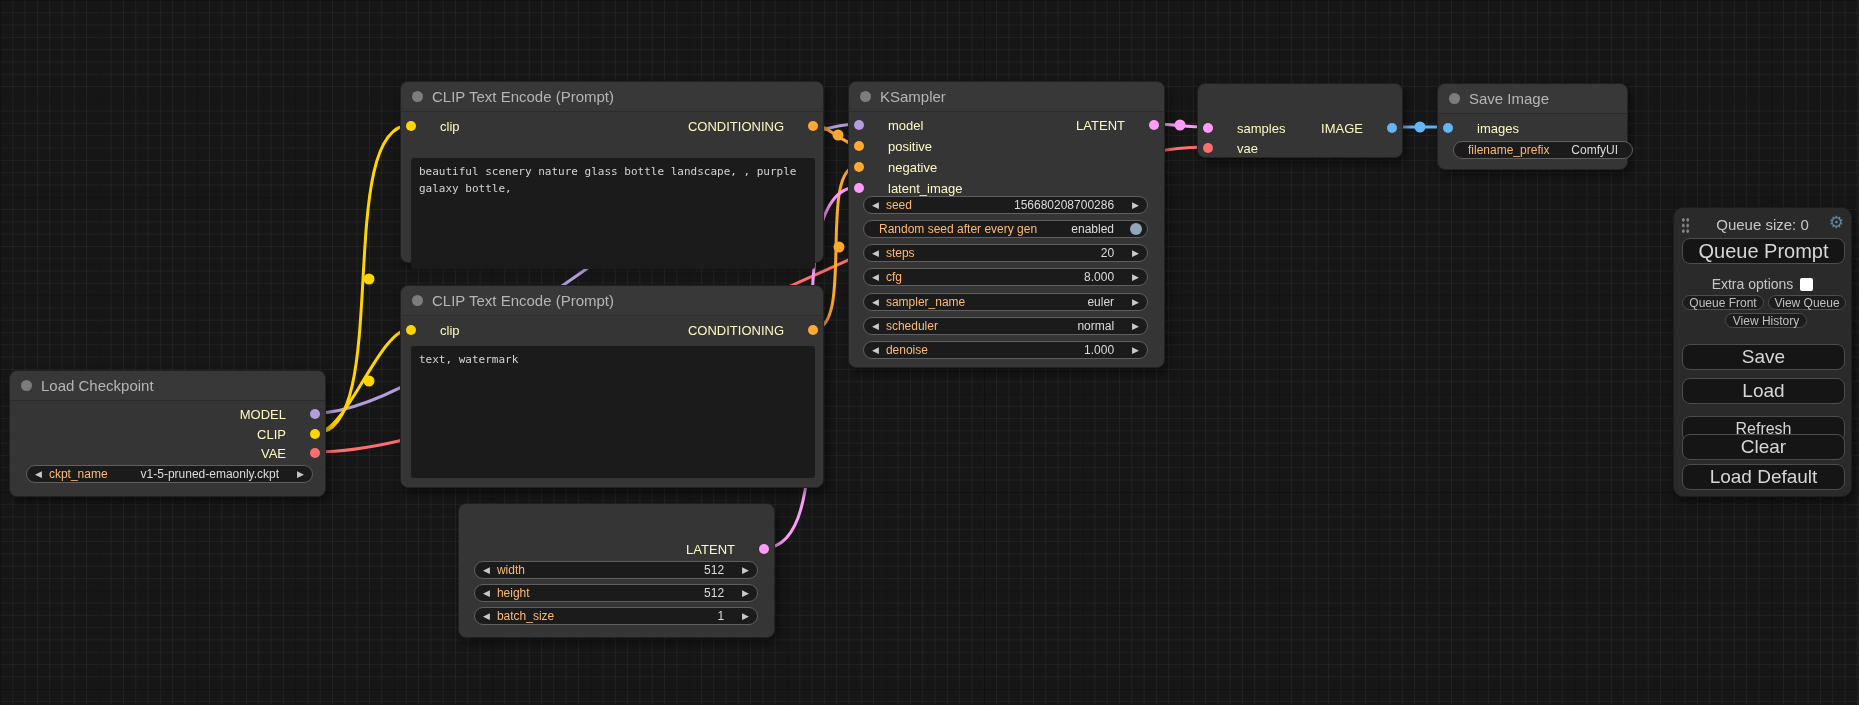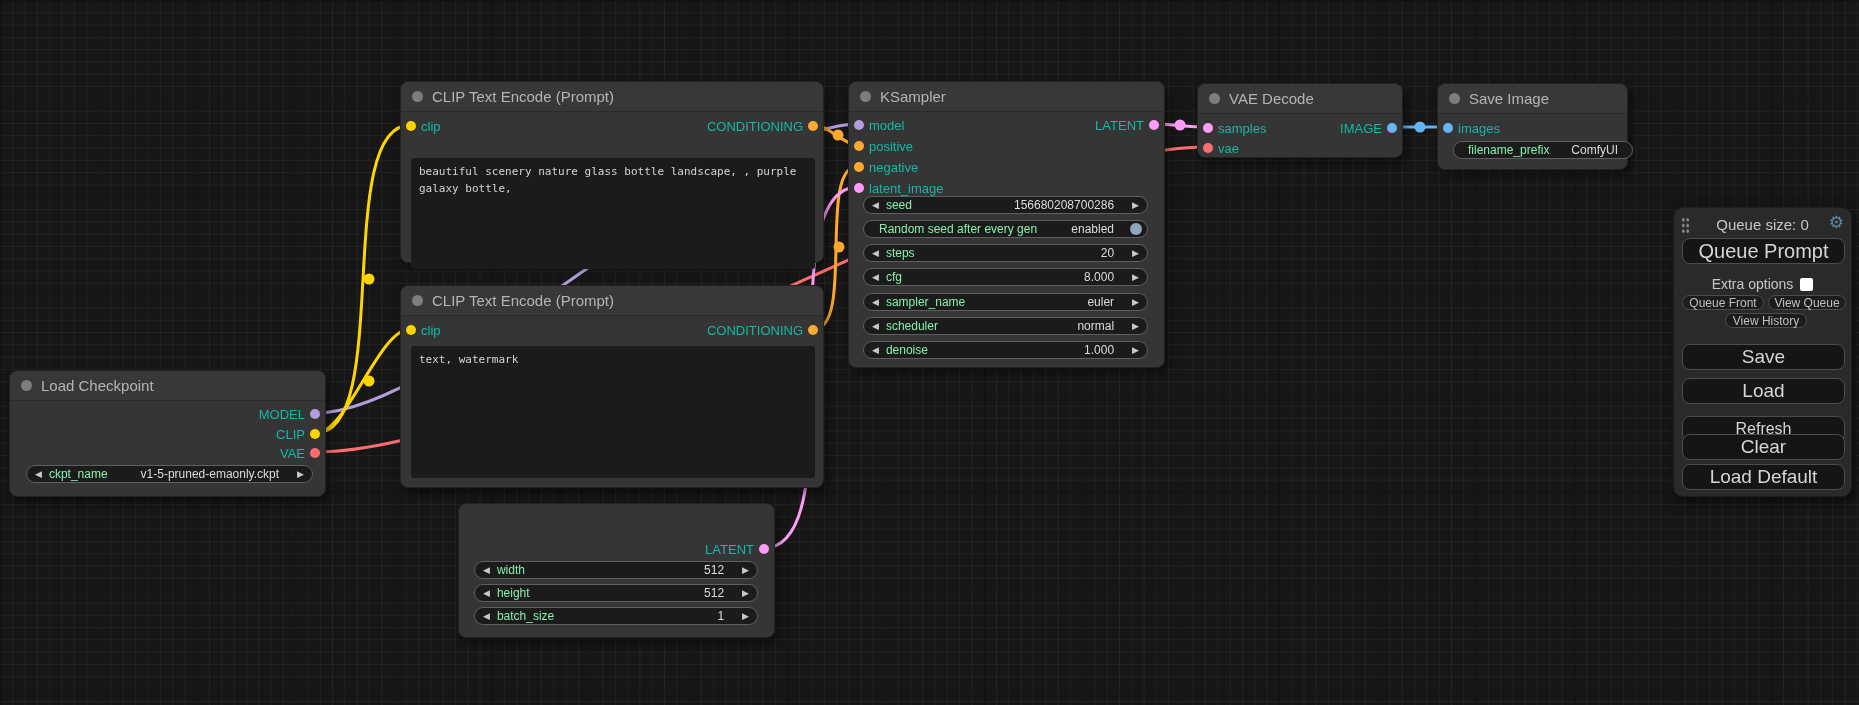--- a/index.html
+++ b/index.html
@@ -19,32 +19,32 @@
     position:absolute;z-index:2;background:#353535;border:1px solid #222;
     border-radius:8px;box-sizing:border-box;
     box-shadow:3px 5px 10px rgba(0,0,0,.45);
   }
   .ntitle{
     position:absolute;left:0;right:0;top:0;height:29px;display:flex;align-items:center;
     gap:9px;padding-left:11px;color:#b5b5b5;font-size:15px;
     border-bottom:1px solid rgba(0,0,0,.22);border-radius:8px 8px 0 0;background:#383838;
   }
   .tdot{width:11px;height:11px;border-radius:50%;background:#7d7d7d;flex:0 0 auto;}
-  .slot{position:absolute;height:18px;display:flex;align-items:center;gap:5px;
-        font-size:13px;color:#14b8a6;white-space:nowrap;}
+  .slot{position:absolute;height:18px;display:flex;align-items:center;gap:24px;
+        font-size:13px;color:#fef9c3;white-space:nowrap;}
   .slot.in{left:5px;}
   .slot.out{right:5px;flex-direction:row-reverse;}
   .dot{width:10px;height:10px;border-radius:50%;flex:0 0 auto;}
   .widget{
     position:absolute;height:18px;background:#1b1b1b;border:1px solid #5f5f5f;
     border-radius:10px;box-sizing:border-box;display:flex;align-items:center;
     font-size:12px;padding:0 8px;white-space:nowrap;
   }
   .warr{color:#c9c9c9;font-size:9px;line-height:1;}
-  .wname{color:#86efac;margin-left:7px;}
+  .wname{color:#fdba74;margin-left:7px;}
   .wval{color:#dcdcdc;margin-left:auto;margin-right:18px;}
   .wval.noarr{margin-right:16px;}
   .toggle{width:12px;height:12px;border-radius:50%;background:#93a5b8;flex:0 0 auto;margin-right:-3px;}
   .prompt{
     position:absolute;background:#1b1b1b;border-radius:3px;color:#d4d4d4;
     font-family:"DejaVu Sans Mono",monospace;font-size:11px;line-height:1.55;
     padding:5px 8px;box-sizing:border-box;white-space:pre-wrap;overflow:hidden;
   }
   
   #menu{
@@ -245,24 +245,20 @@
     </div>
     <div class="widget" style="left:15px;top:103px;width:284px;">
       <span class="warr">◀</span>
       <span class="wname">batch_size</span>
       <span class="wval">1</span>
       <span class="warr">▶</span>
     </div>
   </div>
 
   <div class="node" style="left:1197px;top:83px;width:206px;height:75px;">
-    <div class="ntitle">
-      <div class="tdot"></div>
-      <span>VAE Decode</span>
-    </div>
     <div class="slot in" style="top:35px;">
       <div class="dot" style="background: rgb(255, 156, 249);"></div>
       <span>samples</span>
     </div>
     <div class="slot in" style="top:55px;">
       <div class="dot" style="background: rgb(255, 110, 110);"></div>
       <span>vae</span>
     </div>
     <div class="slot out" style="top:35px;">
       <div class="dot" style="background: rgb(100, 181, 246);"></div>

